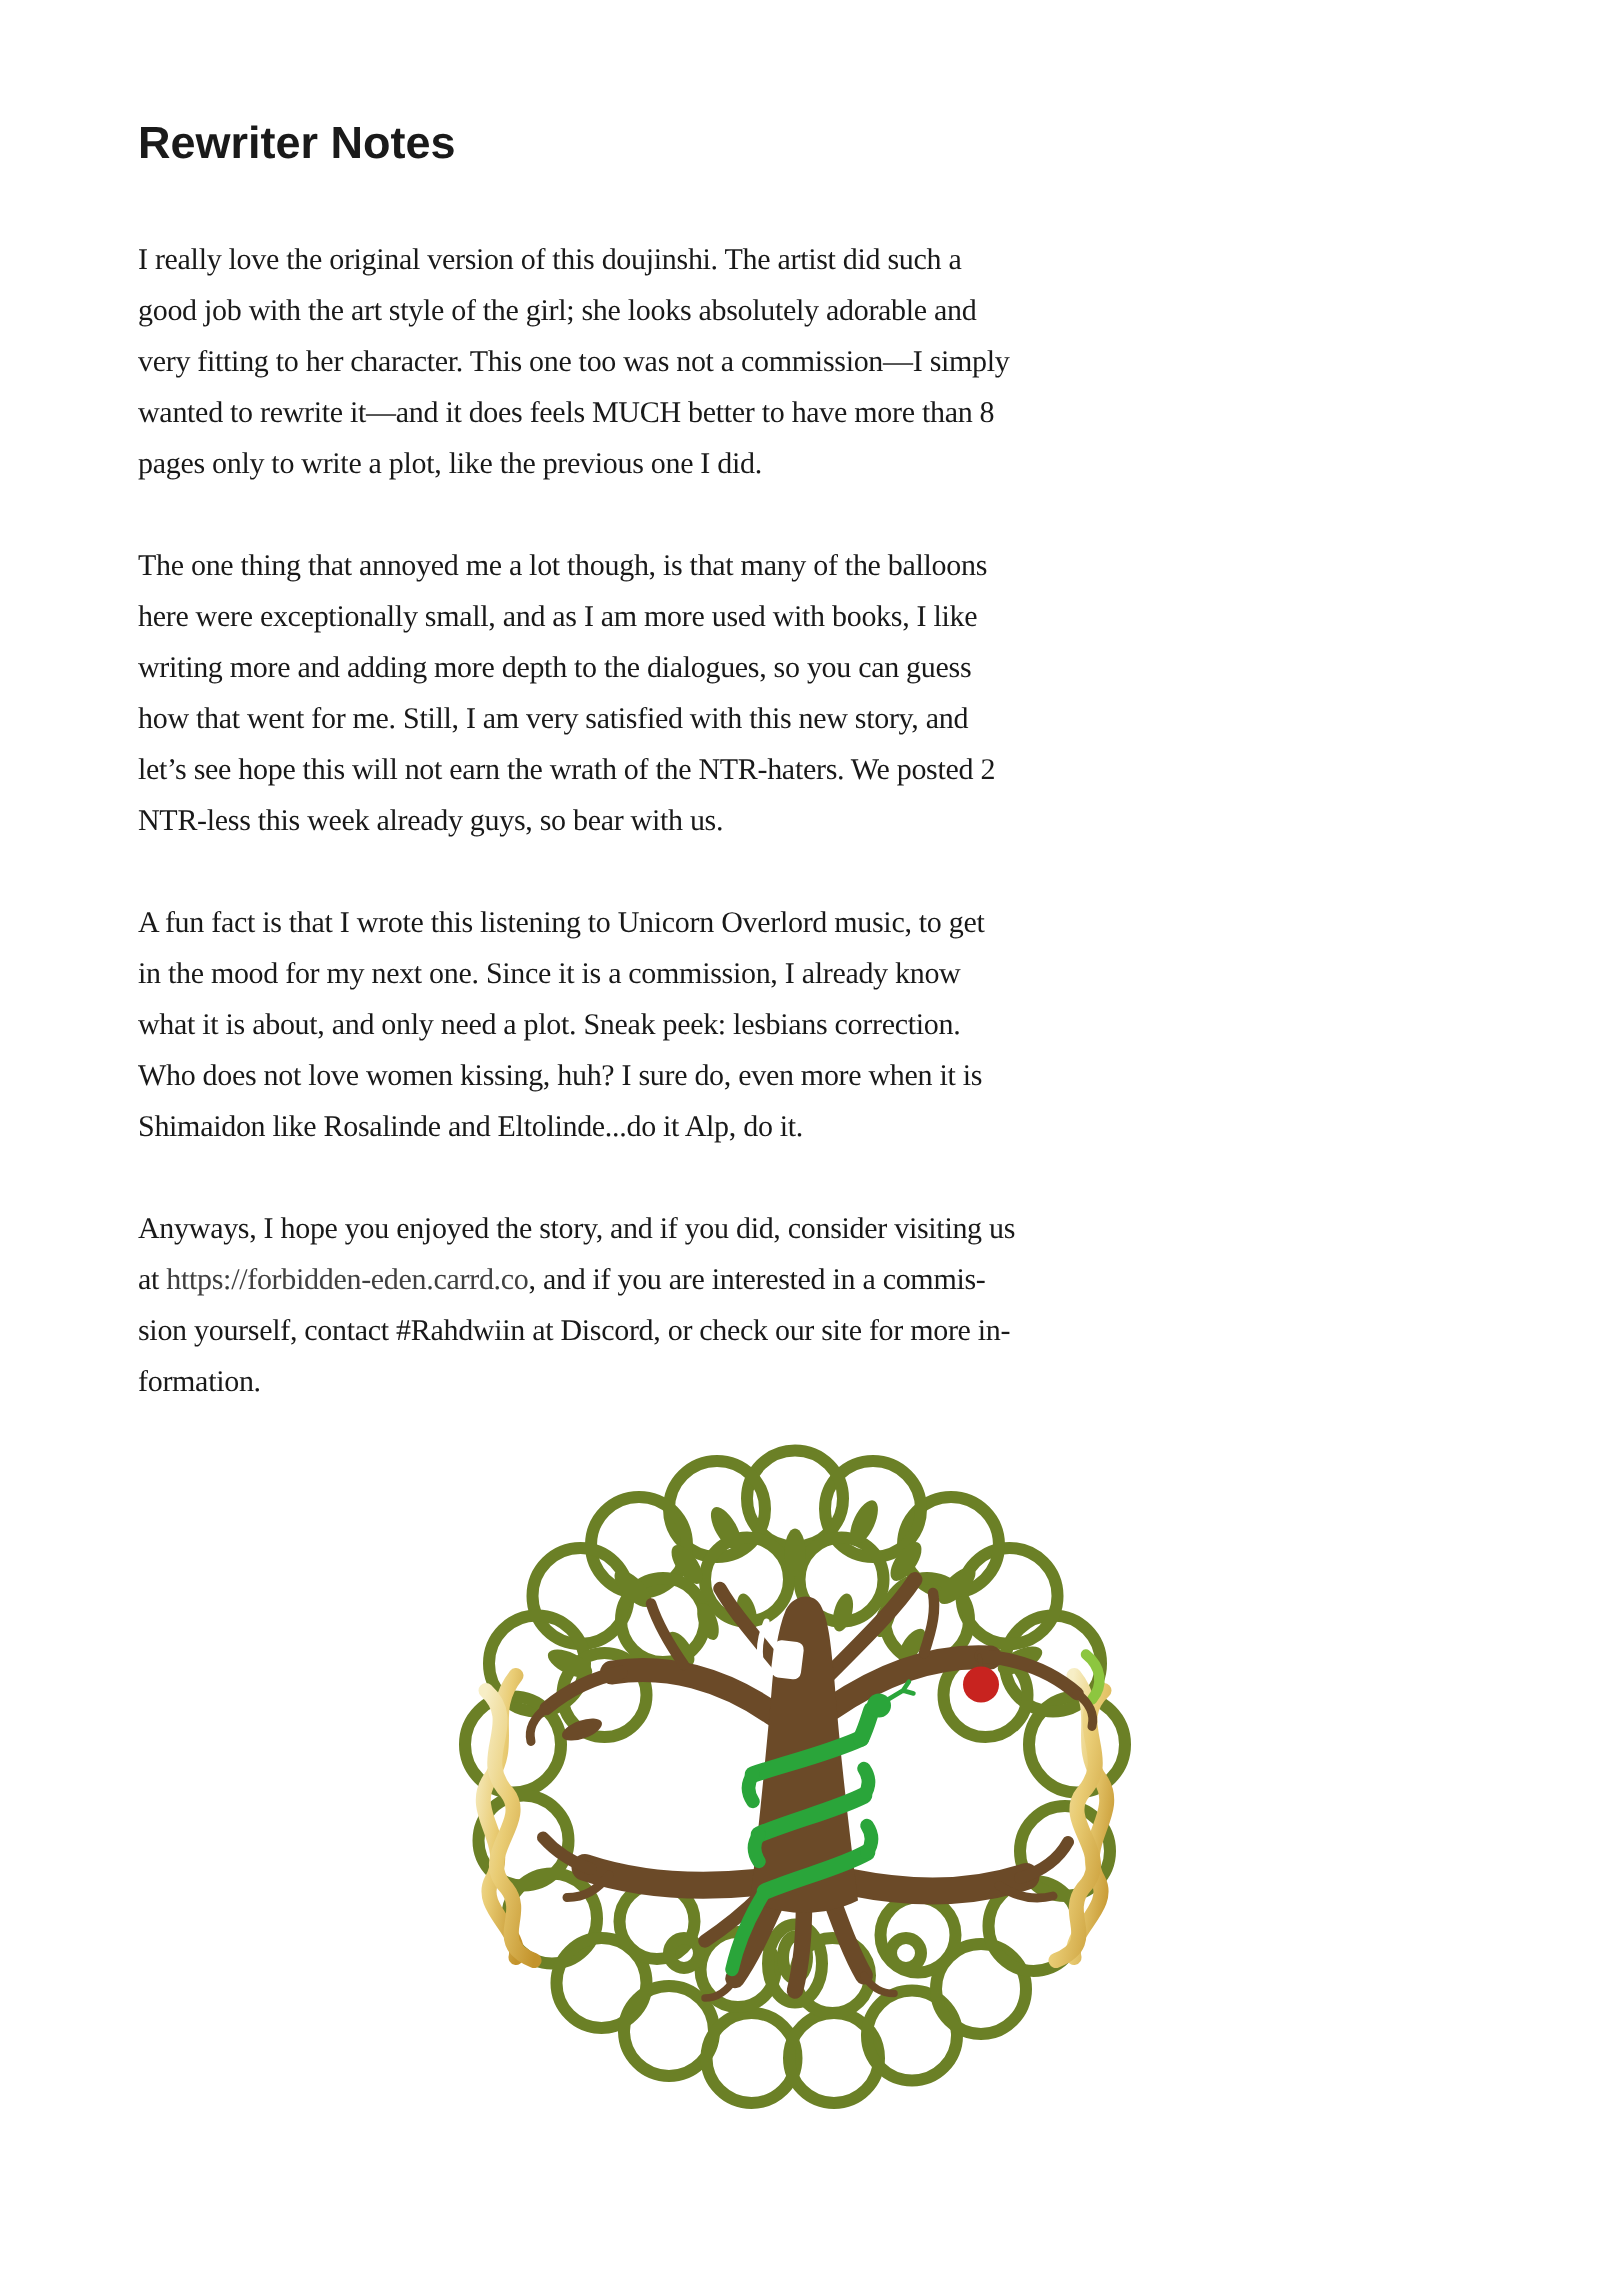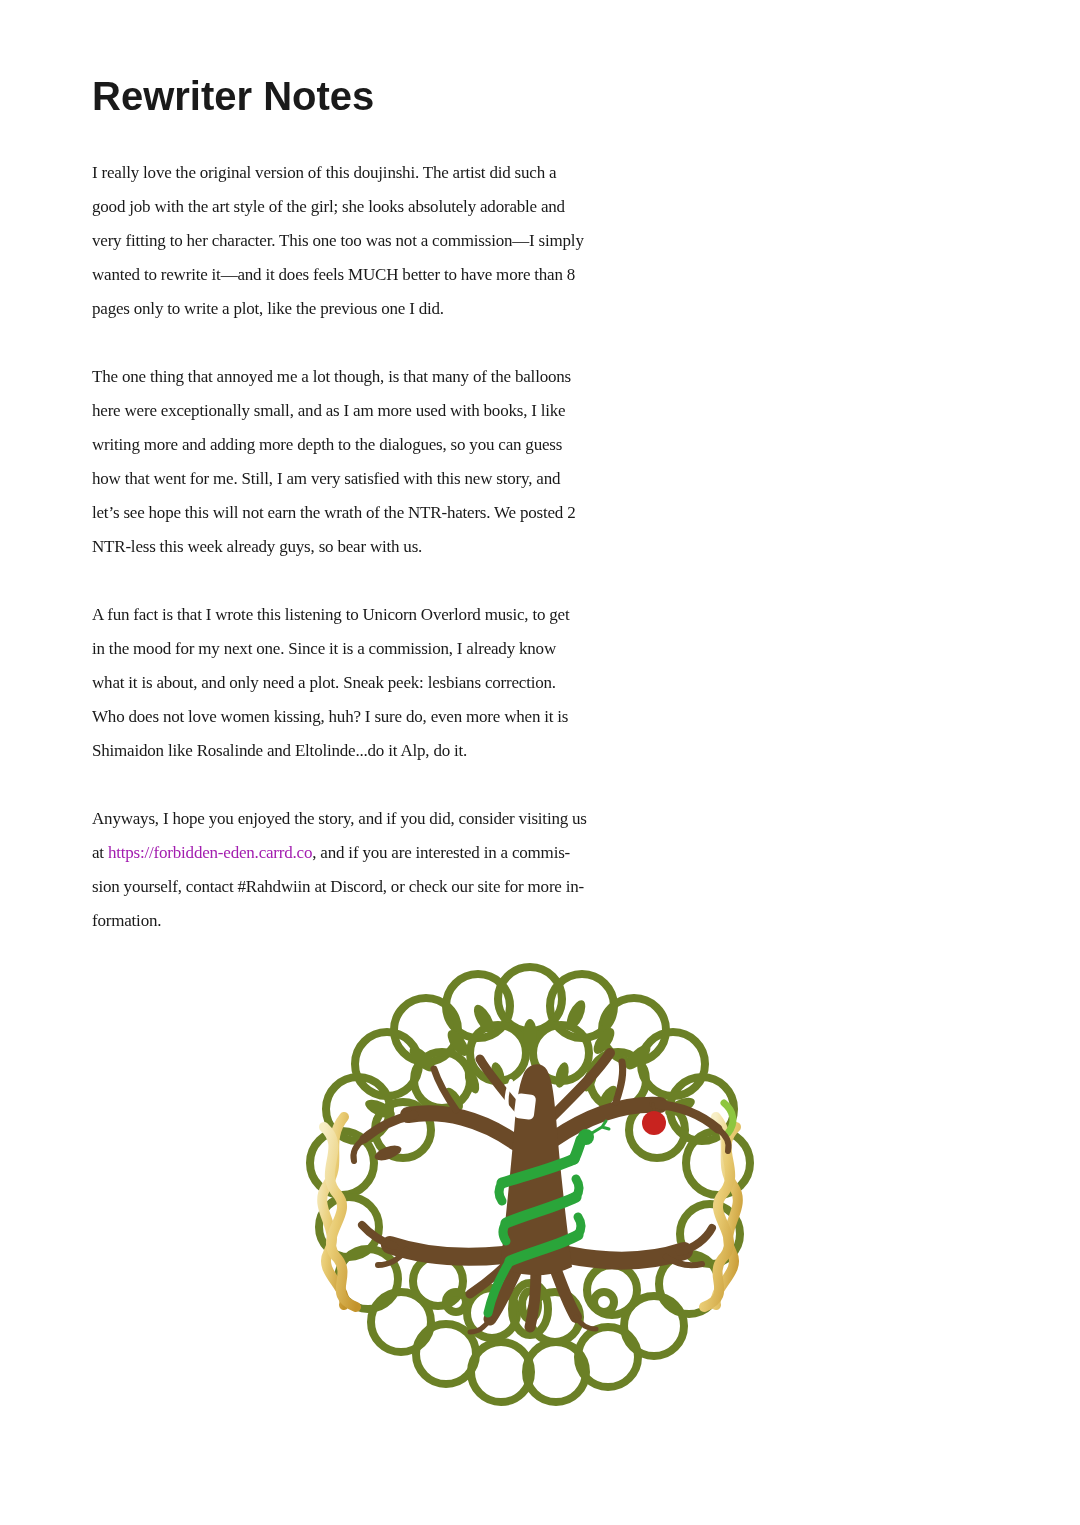--- a/index.html
+++ b/index.html
@@ -4,30 +4,30 @@
 <style>
   html,body { margin:0; padding:0; background:#ffffff; }
   .page {
     position:relative; width:1080px; height:1525px; background:#ffffff;
     overflow:hidden;
     font-family:"Liberation Serif","DejaVu Serif",serif;
   }
   .content { padding:78px 70px 0 92px; }
   .heading {
     font-family:"Liberation Sans","DejaVu Sans",sans-serif;
-    font-weight:700; font-size:40px; line-height:36px;
+    font-weight:700; font-size:30px; line-height:36px;
     color:#1a1a1a; margin:0 0 42px 0;
   }
   .body-par {
-    font-size:17px; line-height:34px; color:#191919;
+    font-size:20px; line-height:34px; color:#191919;
     margin:0 0 34px 0; white-space:pre; max-width:930px;
     letter-spacing:-0.2px;
   }
   .body-par.tight { margin-bottom:19px; }
-  .link { color:#a21caf; text-decoration:none; cursor:pointer; }
+  .link { color:#404040; text-decoration:none; cursor:pointer; }
   .logo-wrap {
     display:flex; justify-content:center; margin-top:6px;
     transform:translateX(-10px);
   }
 </style>
 </head>
 <body>
 
 <div class="page">
   <div class="content">

